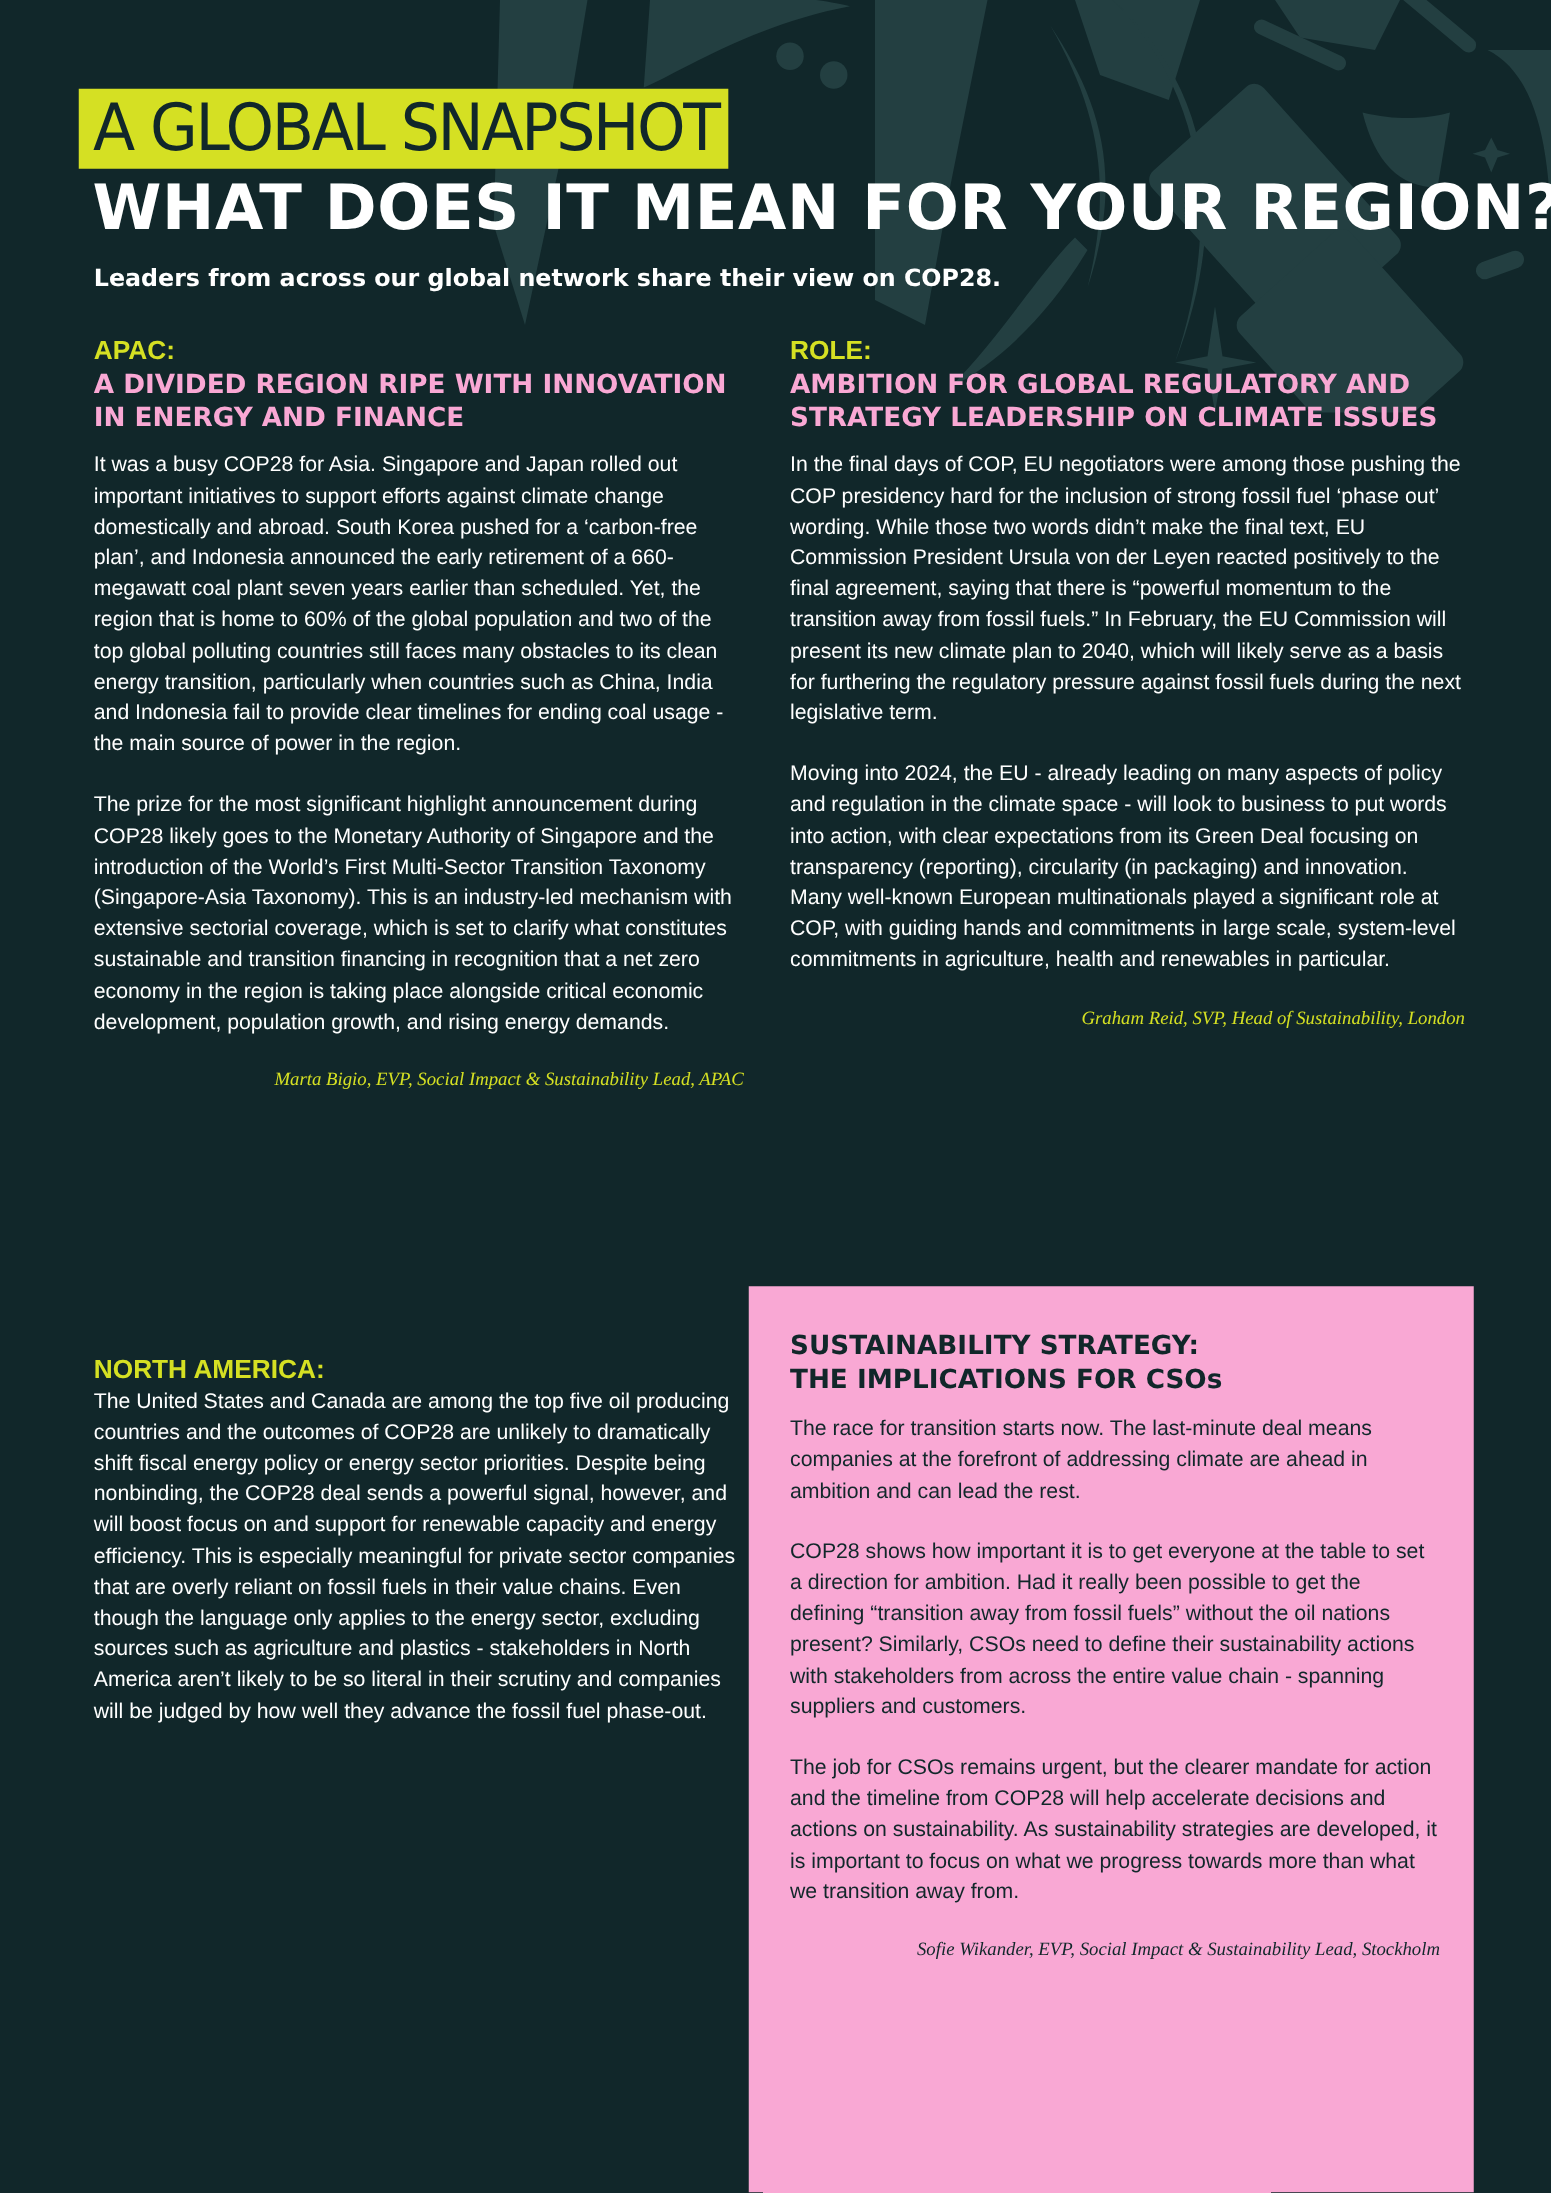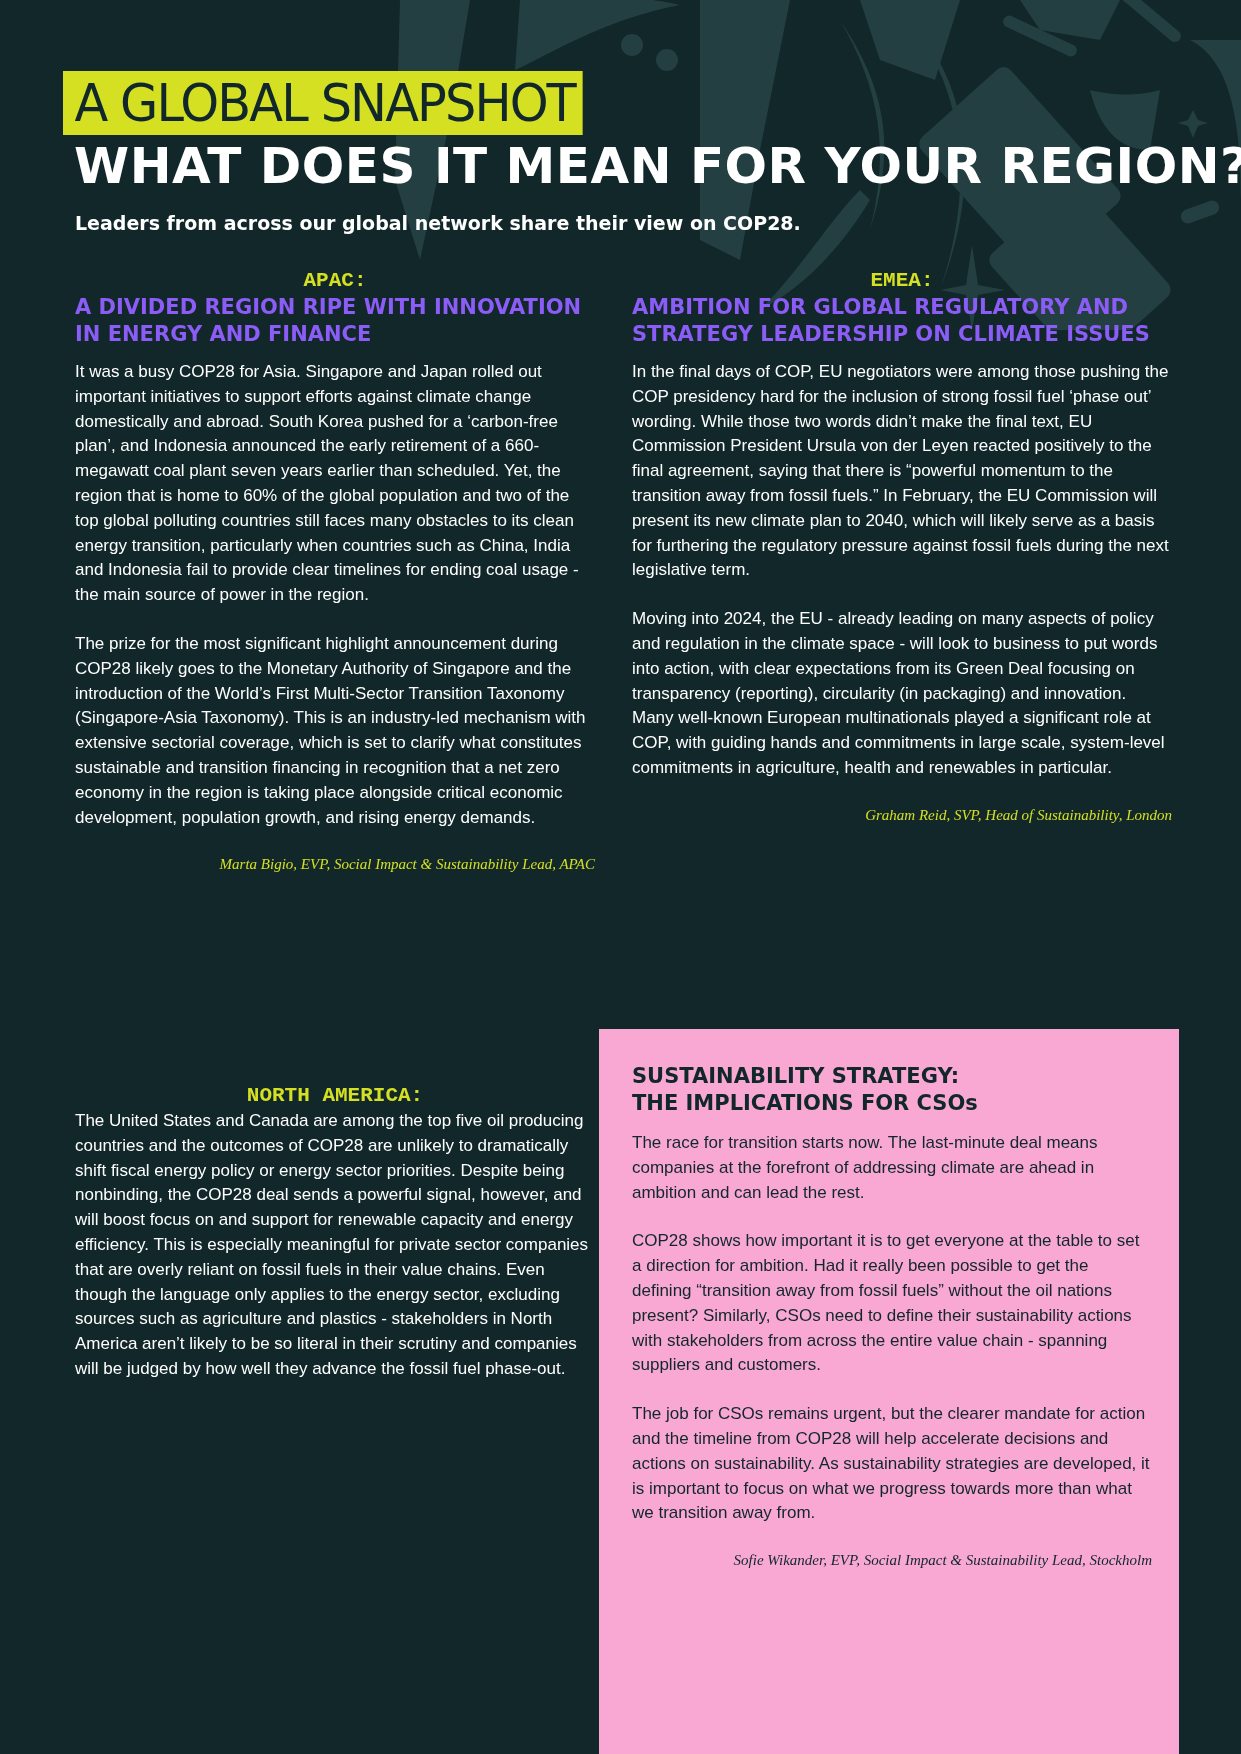--- a/index.html
+++ b/index.html
@@ -53,34 +53,33 @@
       font-family: "DejaVu Sans", sans-serif;
       font-size: 19px;
       font-weight: bold;
       line-height: 26px;
       white-space: nowrap;
       color: #ffffff;
     }
 
     .section { position: absolute; }
     .region {
-      font-family: Liberation Mono, monospace;
+      font-family: Liberation Sans, sans-serif;
       font-weight: bold;
       font-size: 21px;
       line-height: 26px;
       color: #d5e023;
       margin: 0;
-      text-align: center;
     }
     .title {
       font-family: "DejaVu Sans", sans-serif;
       font-weight: bold;
       font-size: 21px;
       line-height: 27px;
-      color: #8b5cf6;
+      color: #f9a8d4;
       margin: 0 0 12px 0;
     }
     .para {
       font-family: "Liberation Sans", sans-serif;
       font-size: 17px;
       line-height: 24.8px;
       color: #ffffff;
       margin: 0 0 24px 0;
       white-space: pre-line;
     }
@@ -146,21 +145,21 @@
   <section class="section" id="apac">
     <h3 class="region">APAC:</h3>
     <h2 class="title" style="white-space:pre-line">A DIVIDED REGION RIPE WITH INNOVATION
 IN ENERGY AND FINANCE</h2>
     <p class="para">It was a busy COP28 for Asia. Singapore and Japan rolled out important initiatives to support efforts against climate change domestically and abroad. South Korea pushed for a ‘carbon-free plan’, and Indonesia announced the early retirement of a 660-megawatt coal plant seven years earlier than scheduled. Yet, the region that is home to 60% of the global population and two of the top global polluting countries still faces many obstacles to its clean energy transition, particularly when countries such as China, India and Indonesia fail to provide clear timelines for ending coal usage - the main source of power in the region.</p>
     <p class="para">The prize for the most significant highlight announcement during COP28 likely goes to the Monetary Authority of Singapore and the introduction of the World’s First Multi-Sector Transition Taxonomy (Singapore-Asia Taxonomy). This is an industry-led mechanism with extensive sectorial coverage, which is set to clarify what constitutes sustainable and transition financing in recognition that a net zero economy in the region is taking place alongside critical economic development, population growth, and rising energy demands.</p>
     <p class="byline">Marta Bigio, EVP, Social Impact &amp; Sustainability Lead, APAC</p>
   </section>
 
   <section class="section" id="emea">
-    <h3 class="region">EMEA:</h3>
+    <h3 class="region">ROLE:</h3>
     <h2 class="title" style="white-space:pre-line">AMBITION FOR GLOBAL REGULATORY AND
 STRATEGY LEADERSHIP ON CLIMATE ISSUES</h2>
     <p class="para">In the final days of COP, EU negotiators were among those pushing the COP presidency hard for the inclusion of strong fossil fuel ‘phase out’ wording. While those two words didn’t make the final text, EU Commission President Ursula von der Leyen reacted positively to the final agreement, saying that there is “powerful momentum to the transition away from fossil fuels.” In February, the EU Commission will present its new climate plan to 2040, which will likely serve as a basis for furthering the regulatory pressure against fossil fuels during the next legislative term.</p>
     <p class="para">Moving into 2024, the EU - already leading on many aspects of policy and regulation in the climate space - will look to business to put words into action, with clear expectations from its Green Deal focusing on transparency (reporting), circularity (in packaging) and innovation. Many well-known European multinationals played a significant role at COP, with guiding hands and commitments in large scale, system-level commitments in agriculture, health and renewables in particular.</p>
     <p class="byline">Graham Reid, SVP, Head of Sustainability, London</p>
   </section>
 
   <section class="section" id="na">
     <h3 class="region">NORTH AMERICA:</h3>
     <p class="para">The United States and Canada are among the top five oil producing countries and the outcomes of COP28 are unlikely to dramatically shift fiscal energy policy or energy sector priorities.  Despite being nonbinding, the COP28 deal sends a powerful signal, however, and will boost focus on and support for renewable capacity and energy efficiency. This is especially meaningful for private sector companies that are overly reliant on fossil fuels in their value chains. Even though the language only applies to the energy sector, excluding sources such as agriculture and plastics - stakeholders in North America aren’t likely to be so literal in their scrutiny and companies will be judged by how well they advance the fossil fuel phase-out.</p>

